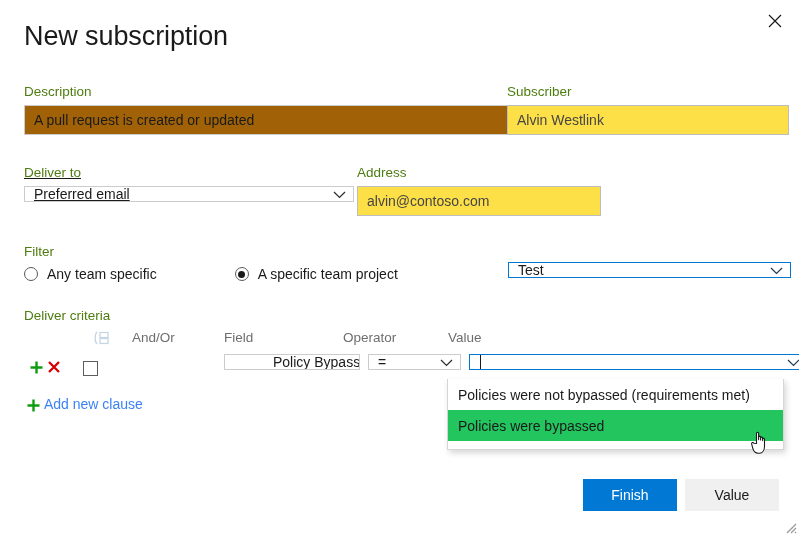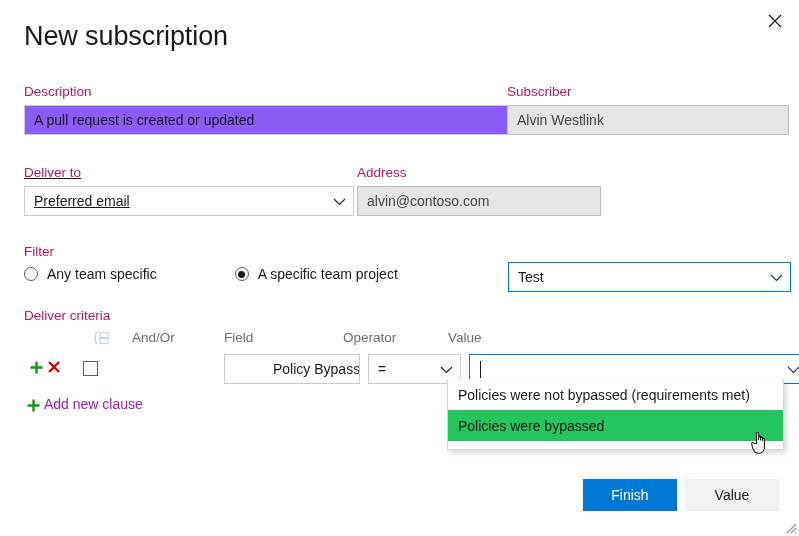--- a/index.html
+++ b/index.html
@@ -44,45 +44,45 @@
     font-size: 27px;
     font-weight: 300;
     letter-spacing: -0.1px;
     color: #1a1a1a;
     line-height: 34px;
   }
 
   
   .field-label {
     font-size: 13.5px;
-    color: #be185d;
+    color: #4d7c0f;
     line-height: 16px;
     margin-bottom: 5px;
     display: block;
   }
   .txtbox {
     height: 30px;
     border: 1px solid #cccccc;
-    background: #8b5cf6;
+    background: #a16207;
     display: flex;
     align-items: center;
     padding: 0 9px;
     font-size: 14px;
     color: #1a1a1a;
     line-height: 28px;
     white-space: nowrap;
     overflow: hidden;
   }
   .txtbox.disabled {
-    background: #e5e5e5;
+    background: #fde047;
     border-color: #bdbdbd;
     color: #464646;
   }
   .combo {
-    height: 30px;
+    height: 16px;
     border: 1px solid #cccccc;
     background: #ffffff;
     display: flex;
     align-items: center;
     justify-content: space-between;
     padding: 0 7px 0 9px;
     font-size: 14px;
     color: #1a1a1a;
     cursor: pointer;
     white-space: nowrap;
@@ -157,21 +157,21 @@
   .c-oper  { position: absolute; left: 344px; top: 0;  width: 93px;  }
   .c-value { position: absolute; left: 445px; top: 0;  width: 339px; }
 
   .add-clause-row {
     position: relative;
     margin-top: 10px;
     height: 20px;
   }
   .add-clause-link {
     position: absolute; left: 20px; top: 0;
-    font-size: 14px; color: #a21caf; cursor: pointer;
+    font-size: 14px; color: #3b82f6; cursor: pointer;
     text-decoration: none;
   }
   .icon-add-clause { position: absolute; left: 2px; top: 2px; cursor: pointer; }
 
   
   .dd-panel {
     position: absolute;
     left: 447px;
     top: 379px;
     width: 337px;

